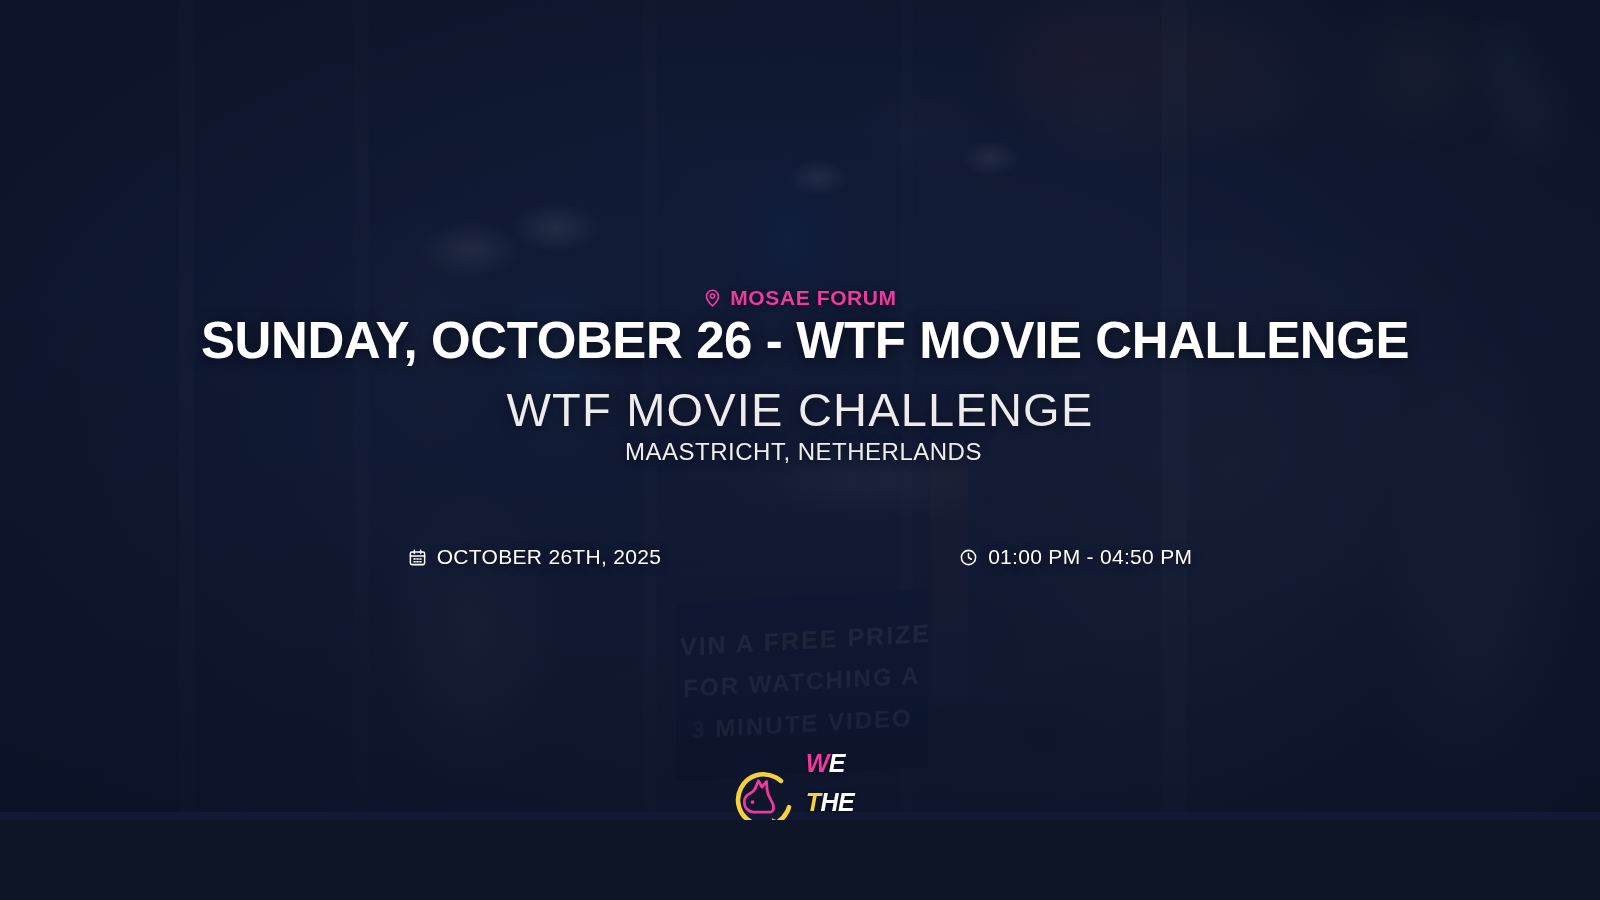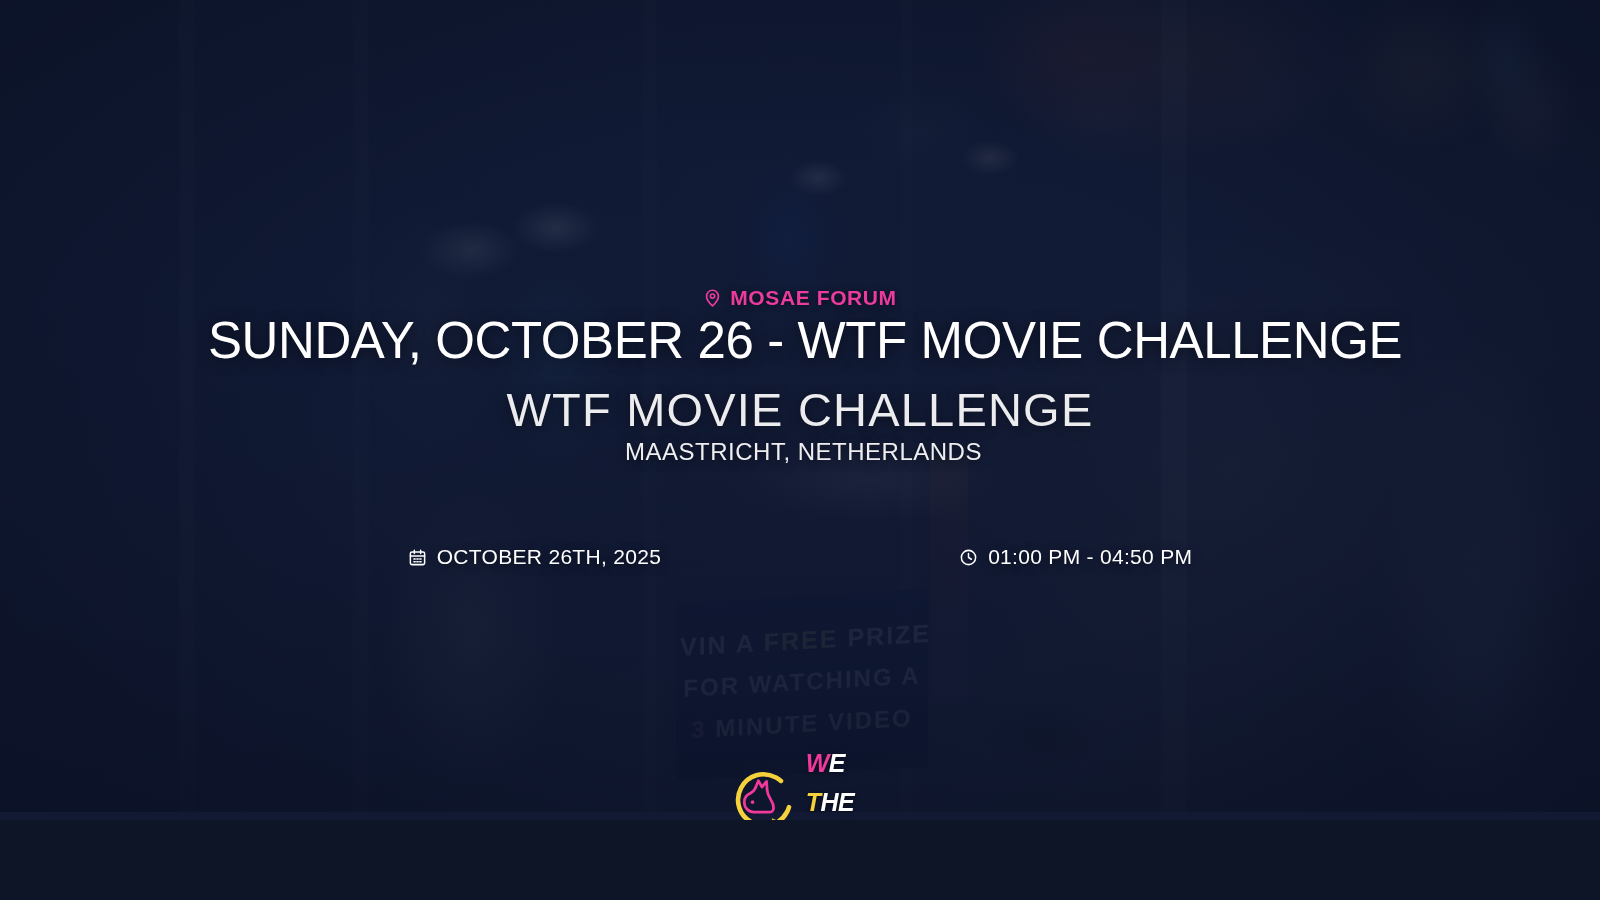--- a/index.html
+++ b/index.html
@@ -168,21 +168,21 @@
     text-shadow: 0 1px 6px rgba(0,0,0,.55);
   }
   .venue svg { display: block; }
 
   .title {
     position: absolute;
     top: 312px; left: 0; right: 0;
     text-align: center;
     color: #ffffff;
     font-size: 51px;
-    font-weight: 400;
+    font-weight: 700;
     letter-spacing: -0.4px;
     line-height: 1.15;
     text-shadow: 0 2px 14px rgba(0,0,0,.55);
     white-space: nowrap;
     padding-left: 10px;
   }
 
   .subtitle {
     position: absolute;
     top: 374px; left: 0; right: 0;

